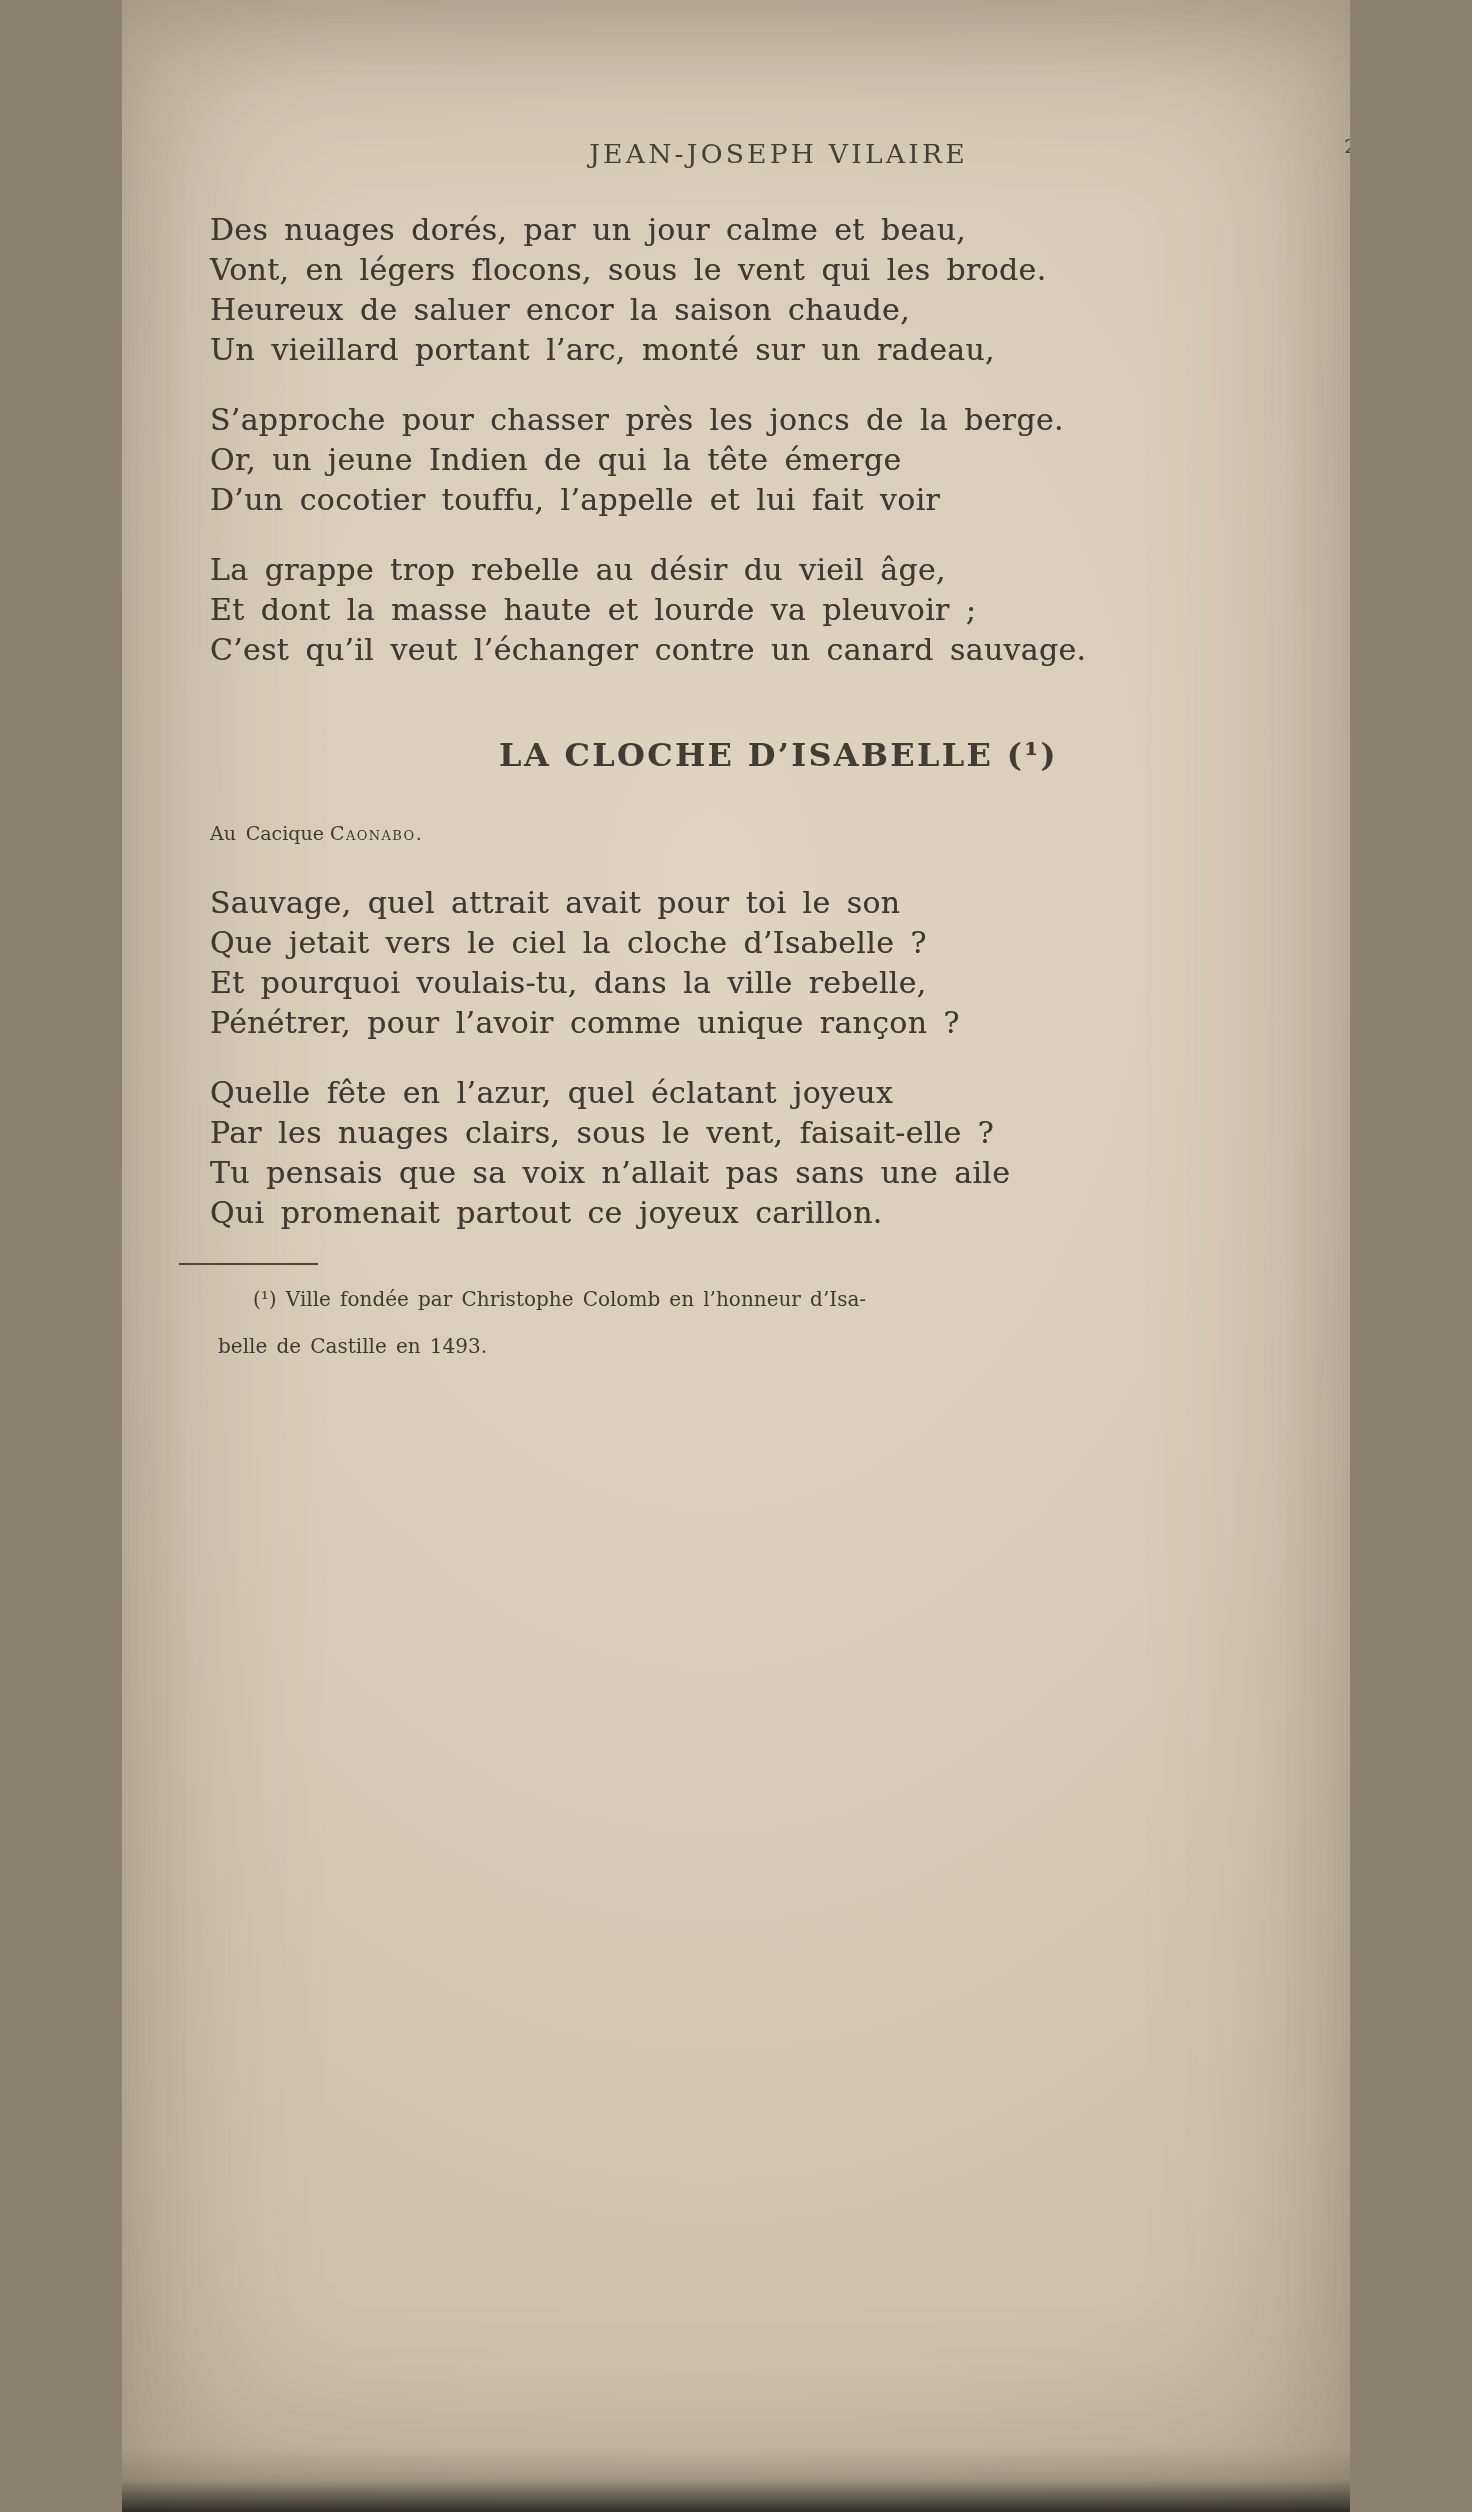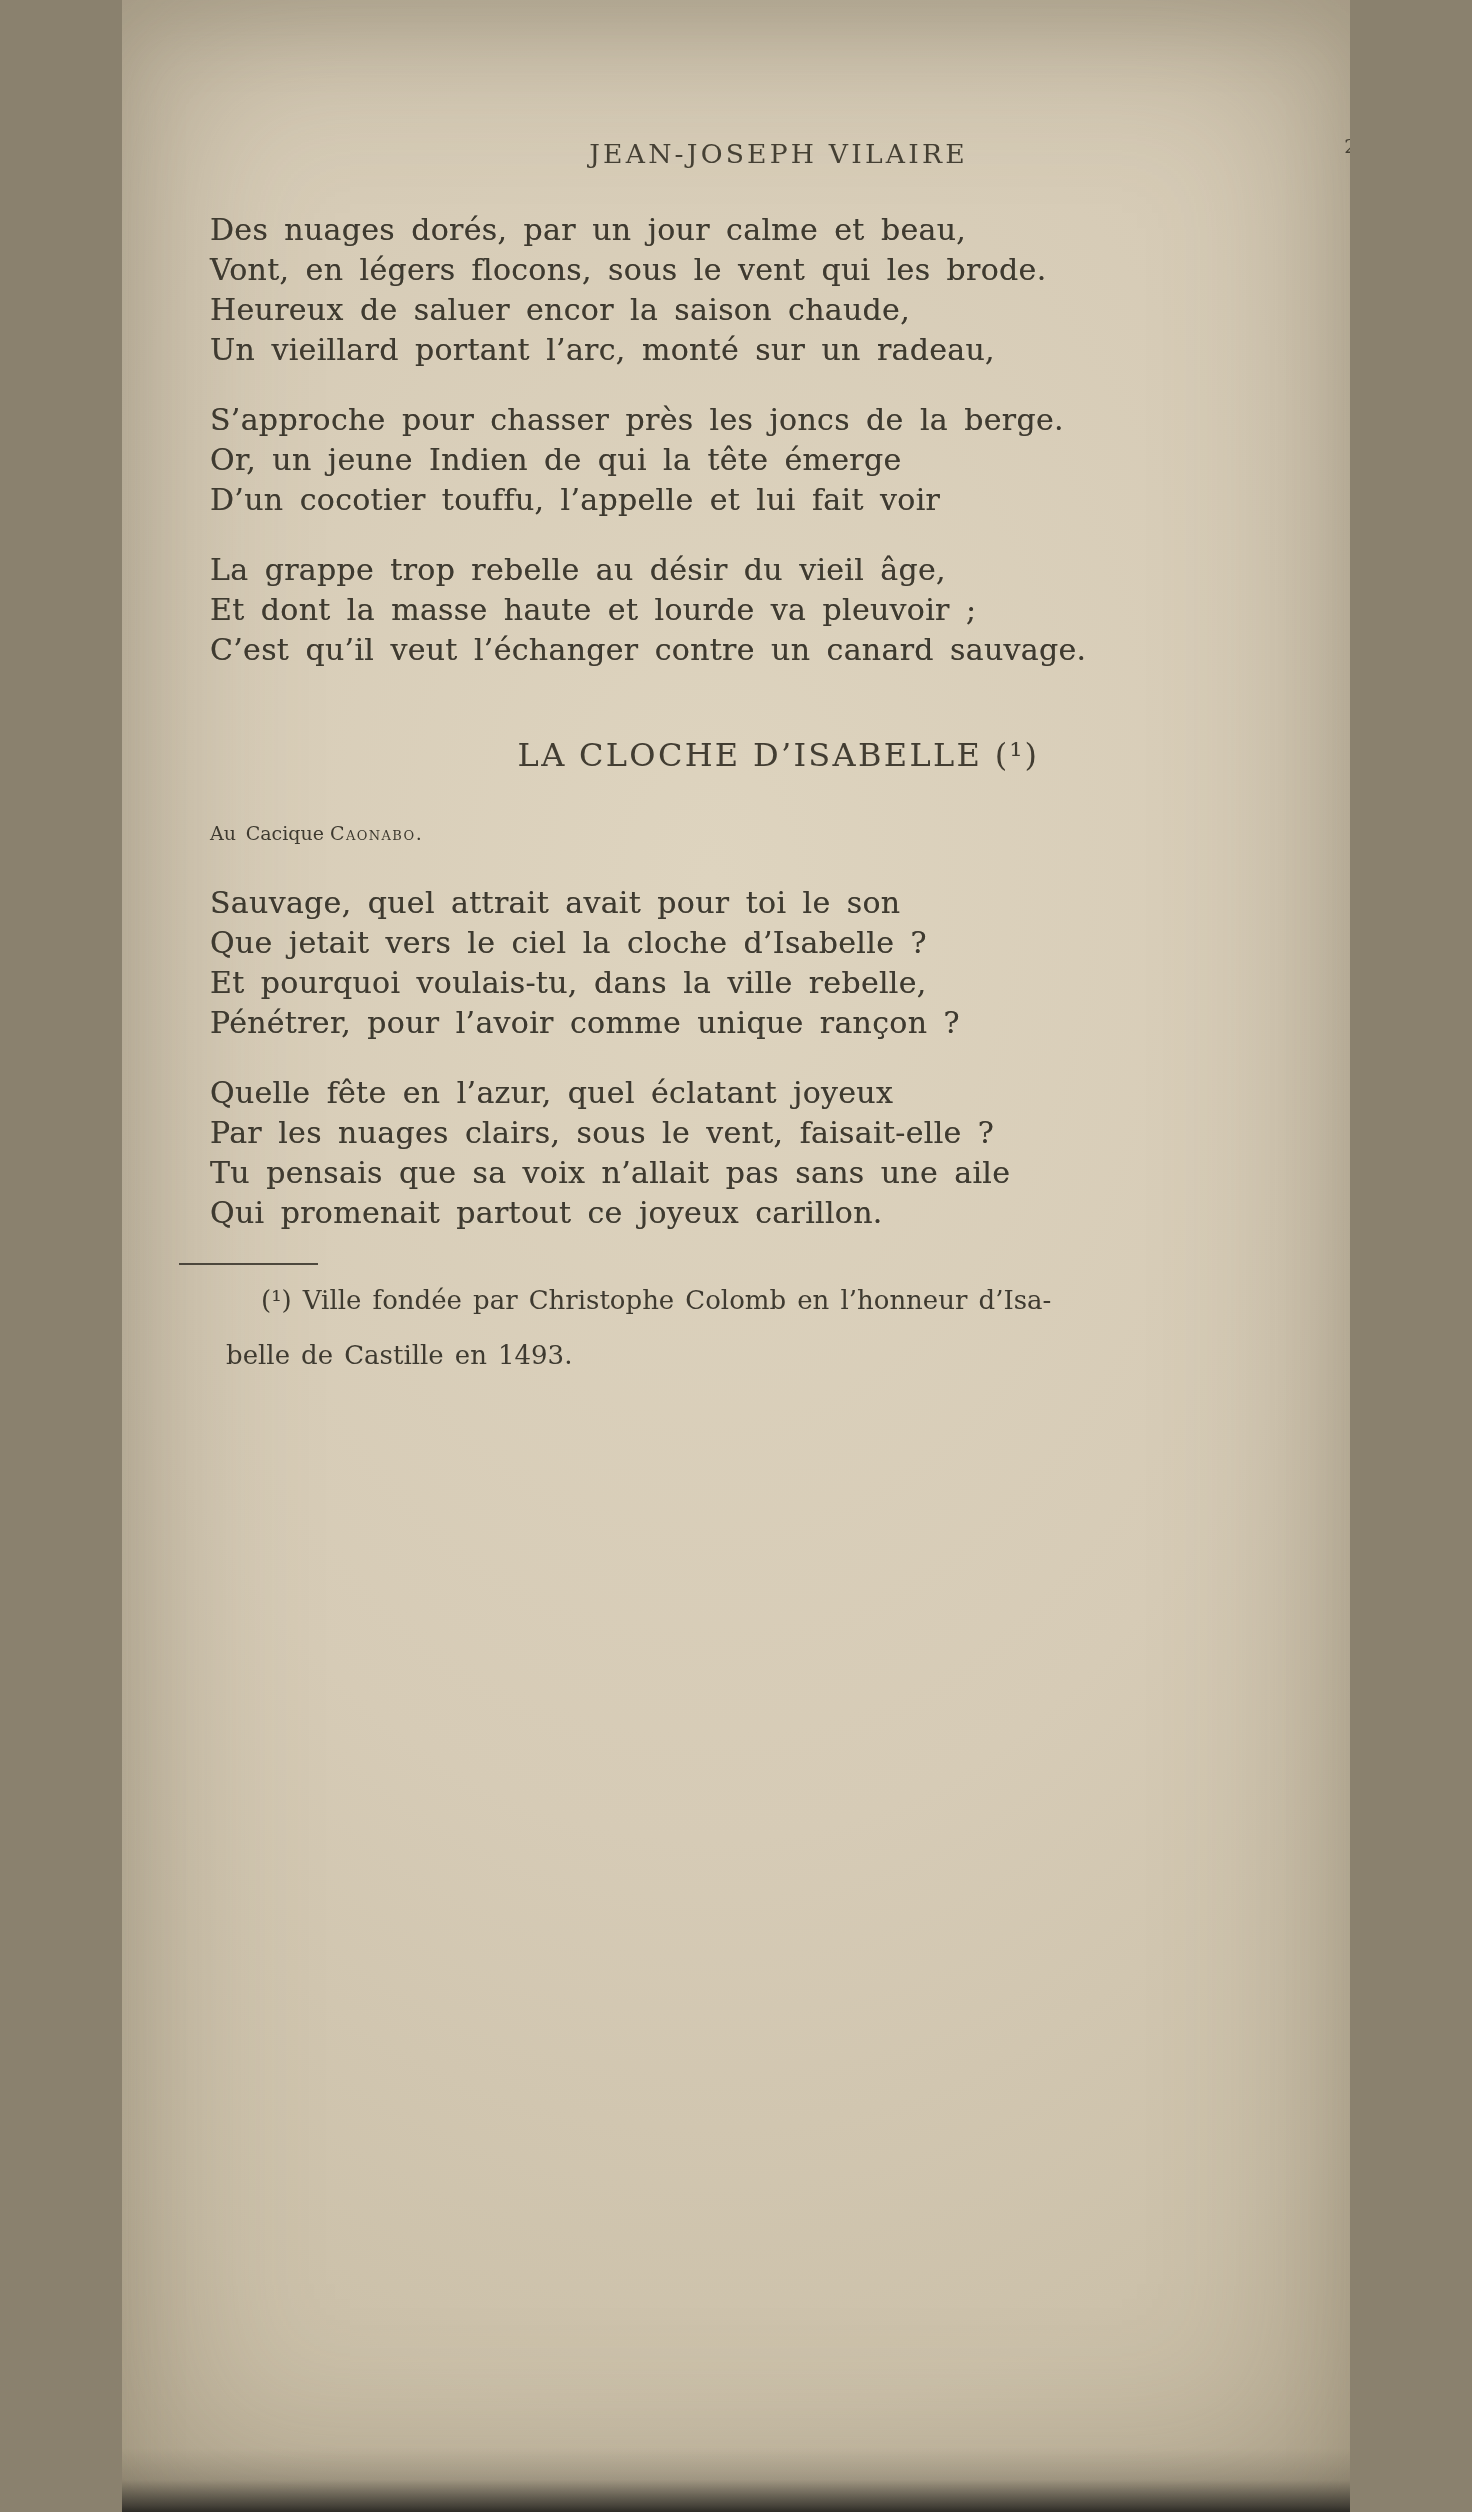--- a/index.html
+++ b/index.html
@@ -71,21 +71,21 @@
     line-height: 40px;
     white-space: nowrap;
     word-spacing: 6.4px;
     letter-spacing: 0.3px;
     text-shadow: 0 0 0.6px rgba(62, 58, 48, 0.55);
   }
   .poem-title {
     margin: 66px 0 35px 0;
     text-align: center;
     font-size: 32px;
-    font-weight: normal;
+    font-weight: bold;
     letter-spacing: 2.3px;
     white-space: nowrap;
     color: #423d32;
   }
   .dedication {
     font-size: 19px;
     margin-bottom: 39px;
     word-spacing: 3.7px;
     margin-top: 48px;
   }
@@ -95,22 +95,22 @@
     margin-left: 0.32em;
   }
   .footnote { margin-top: 20px; }
   .footnote-rule {
     width: 139px;
     height: 0;
     border-top: 2.3px solid rgba(58, 54, 44, 0.88);
     margin: 0 0 14.7px -31px;
   }
   .footnote-line {
-    margin: 16px;
-    font-size: 26px;
+    margin: 8px;
+    font-size: 20px;
     line-height: 39px;
     word-spacing: 2.8px;
     white-space: nowrap;
   }
   .footnote-line.indent { text-indent: 35px; }
 </style>
 </head>
 <body>
 
 <div class="page">

